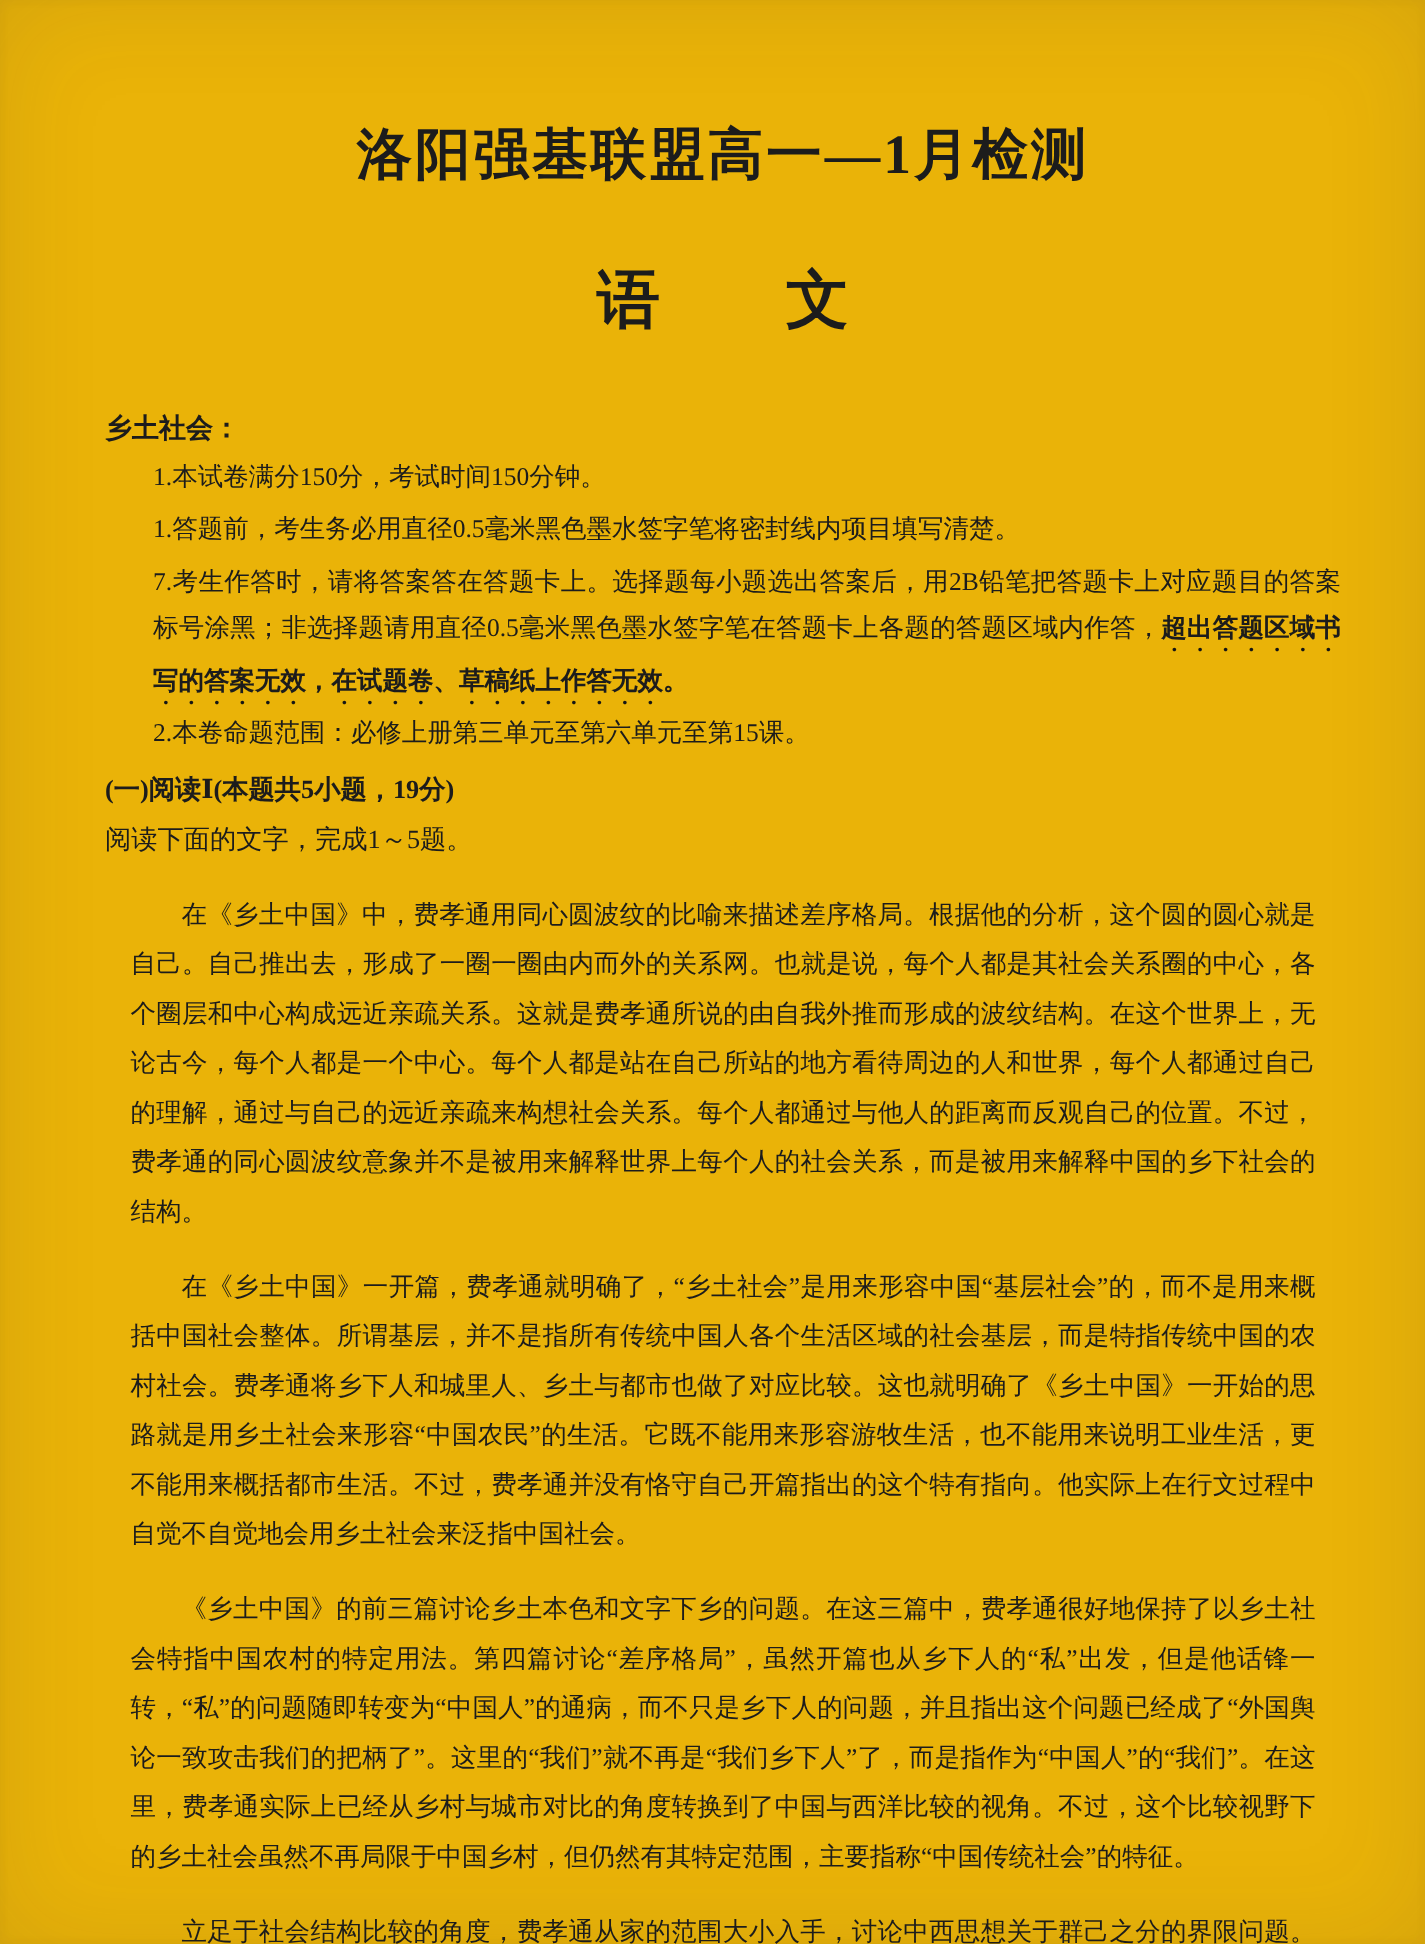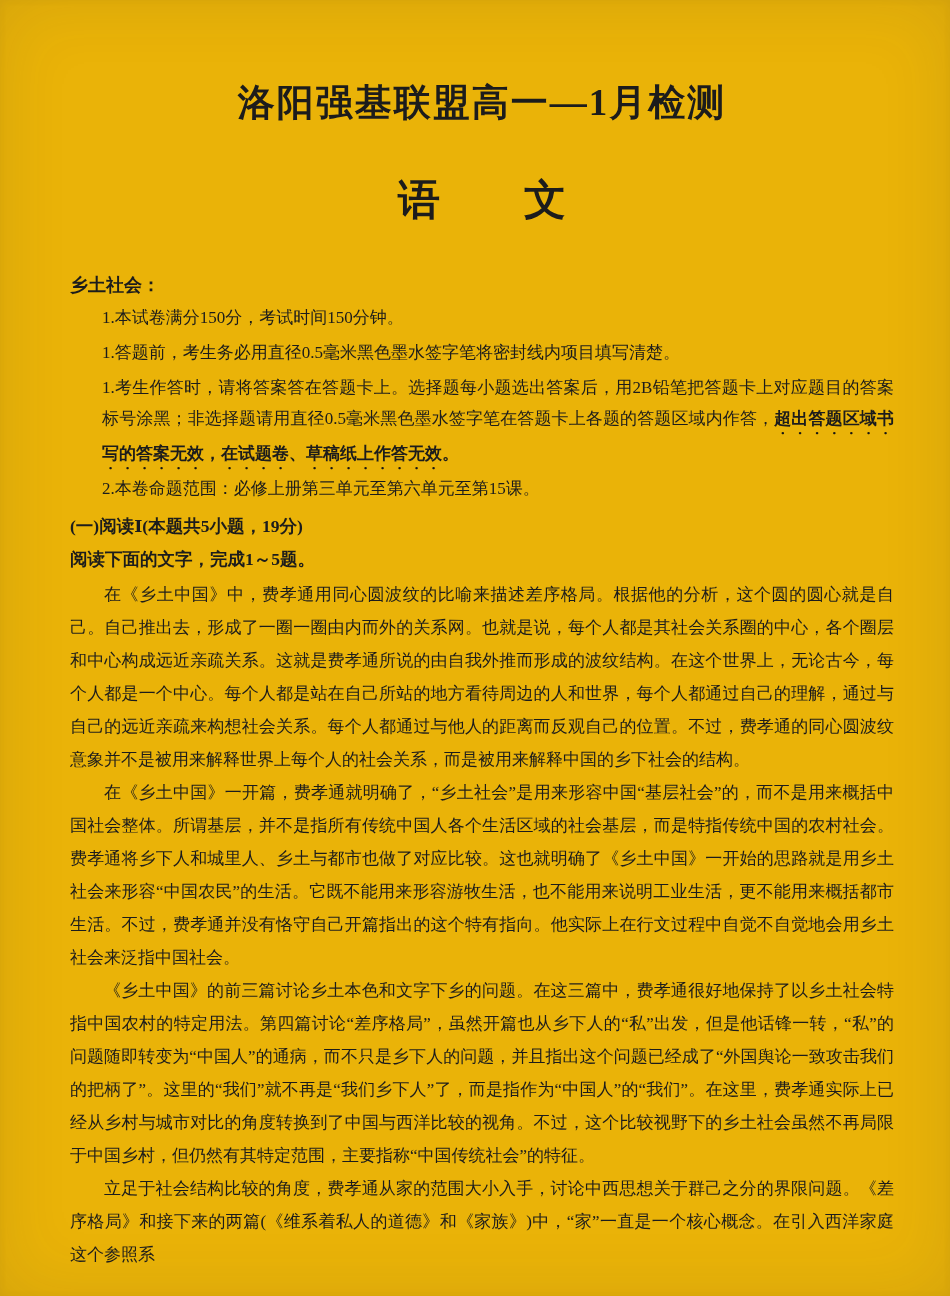--- a/index.html
+++ b/index.html
@@ -64,31 +64,31 @@
     line-height: 33px;
   }
   .sec-subheading {
     margin-top: 2px;
     font-size: 17.5px;
     font-weight: bold;
     line-height: 33px;
   }
   .instruction {
     font-size: 17.5px;
-    font-weight: bold;
+    font-weight: normal;
     line-height: 33px;
   }
   .passage {
     margin-top: 2px;
     font-size: 17px;
     line-height: 33px;
     text-align: justify;
   }
   .passage p {
-    margin: 0;
+    margin: 17px;
     text-indent: 2em;
   }
   .footer {
     position: absolute;
     left: 0;
     right: 0;
     bottom: 30px;
     text-align: center;
     font-size: 15px;
     font-weight: bold;
@@ -101,21 +101,21 @@
 <div class="page">
 
   <h1 class="title">洛阳强基联盟高一—1月检测</h1>
 
   <h2 class="subject">语　　文</h2>
 
   <div class="notice">
     <div class="notice-heading">乡土社会：</div>
     <div class="notice-item"><span>1.本试卷满分150分，考试时间150分钟。</span><span class="em-dots"></span></div>
     <div class="notice-item"><span>1.答题前，考生务必用直径0.5毫米黑色墨水签字笔将密封线内项目填写清楚。</span><span class="em-dots"></span></div>
-    <div class="notice-item"><span>1.考生作答时，请将答案答在答题卡上。选择题每小题选出答案后，用2B铅笔把答题卡上对应题目的答案标号涂黑；非选择题请用直径0.5毫米黑色墨水签字笔在答题卡上各题的答题区域内作答，</span><span class="em-dots">超出答题区域书写的答案无效，在试题卷、草稿纸上作答无效。</span></div>
+    <div class="notice-item"><span>7.考生作答时，请将答案答在答题卡上。选择题每小题选出答案后，用2B铅笔把答题卡上对应题目的答案标号涂黑；非选择题请用直径0.5毫米黑色墨水签字笔在答题卡上各题的答题区域内作答，</span><span class="em-dots">超出答题区域书写的答案无效，在试题卷、草稿纸上作答无效。</span></div>
     <div class="notice-item"><span>2.本卷命题范围：必修上册第三单元至第六单元至第15课。</span><span class="em-dots"></span></div>
   </div>
 
   <div class="sec-subheading">(一)阅读Ⅰ(本题共5小题，19分)</div>
   <div class="instruction">阅读下面的文字，完成1～5题。</div>
 
   <div class="passage">
     <p>在《乡土中国》中，费孝通用同心圆波纹的比喻来描述差序格局。根据他的分析，这个圆的圆心就是自己。自己推出去，形成了一圈一圈由内而外的关系网。也就是说，每个人都是其社会关系圈的中心，各个圈层和中心构成远近亲疏关系。这就是费孝通所说的由自我外推而形成的波纹结构。在这个世界上，无论古今，每个人都是一个中心。每个人都是站在自己所站的地方看待周边的人和世界，每个人都通过自己的理解，通过与自己的远近亲疏来构想社会关系。每个人都通过与他人的距离而反观自己的位置。不过，费孝通的同心圆波纹意象并不是被用来解释世界上每个人的社会关系，而是被用来解释中国的乡下社会的结构。</p>
     <p>在《乡土中国》一开篇，费孝通就明确了，“乡土社会”是用来形容中国“基层社会”的，而不是用来概括中国社会整体。所谓基层，并不是指所有传统中国人各个生活区域的社会基层，而是特指传统中国的农村社会。费孝通将乡下人和城里人、乡土与都市也做了对应比较。这也就明确了《乡土中国》一开始的思路就是用乡土社会来形容“中国农民”的生活。它既不能用来形容游牧生活，也不能用来说明工业生活，更不能用来概括都市生活。不过，费孝通并没有恪守自己开篇指出的这个特有指向。他实际上在行文过程中自觉不自觉地会用乡土社会来泛指中国社会。</p>
     <p>《乡土中国》的前三篇讨论乡土本色和文字下乡的问题。在这三篇中，费孝通很好地保持了以乡土社会特指中国农村的特定用法。第四篇讨论“差序格局”，虽然开篇也从乡下人的“私”出发，但是他话锋一转，“私”的问题随即转变为“中国人”的通病，而不只是乡下人的问题，并且指出这个问题已经成了“外国舆论一致攻击我们的把柄了”。这里的“我们”就不再是“我们乡下人”了，而是指作为“中国人”的“我们”。在这里，费孝通实际上已经从乡村与城市对比的角度转换到了中国与西洋比较的视角。不过，这个比较视野下的乡土社会虽然不再局限于中国乡村，但仍然有其特定范围，主要指称“中国传统社会”的特征。</p>

